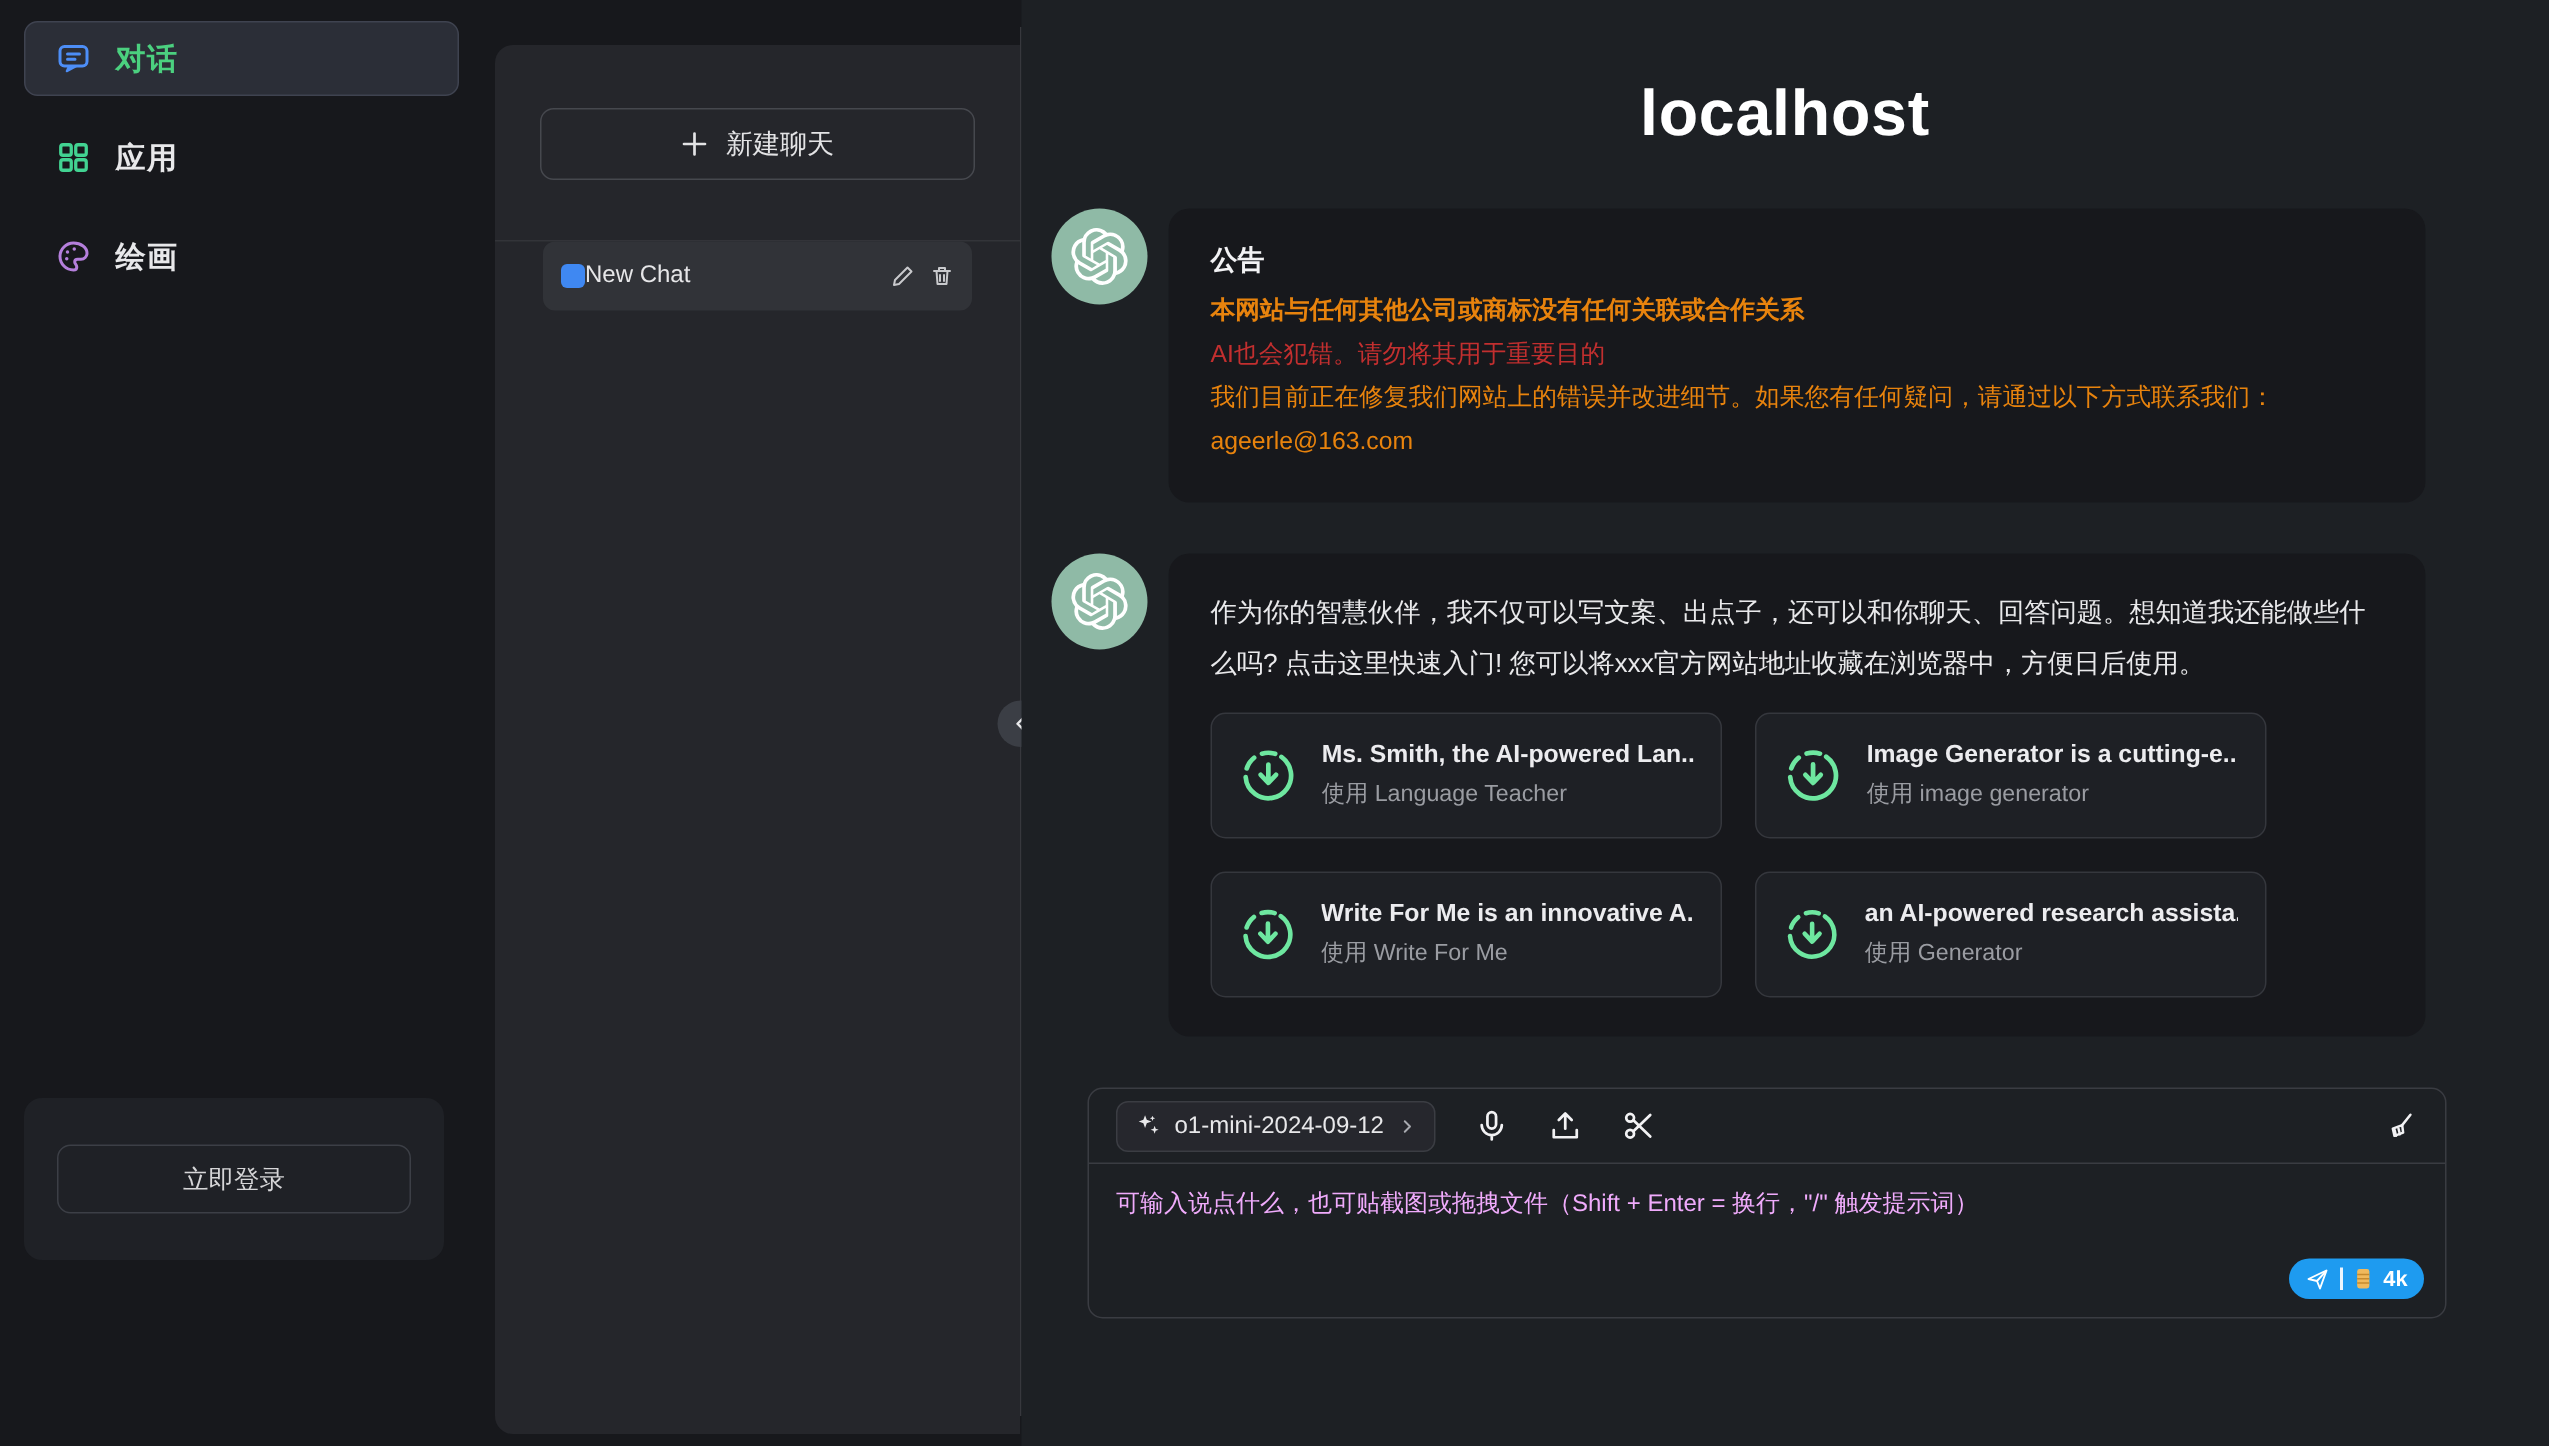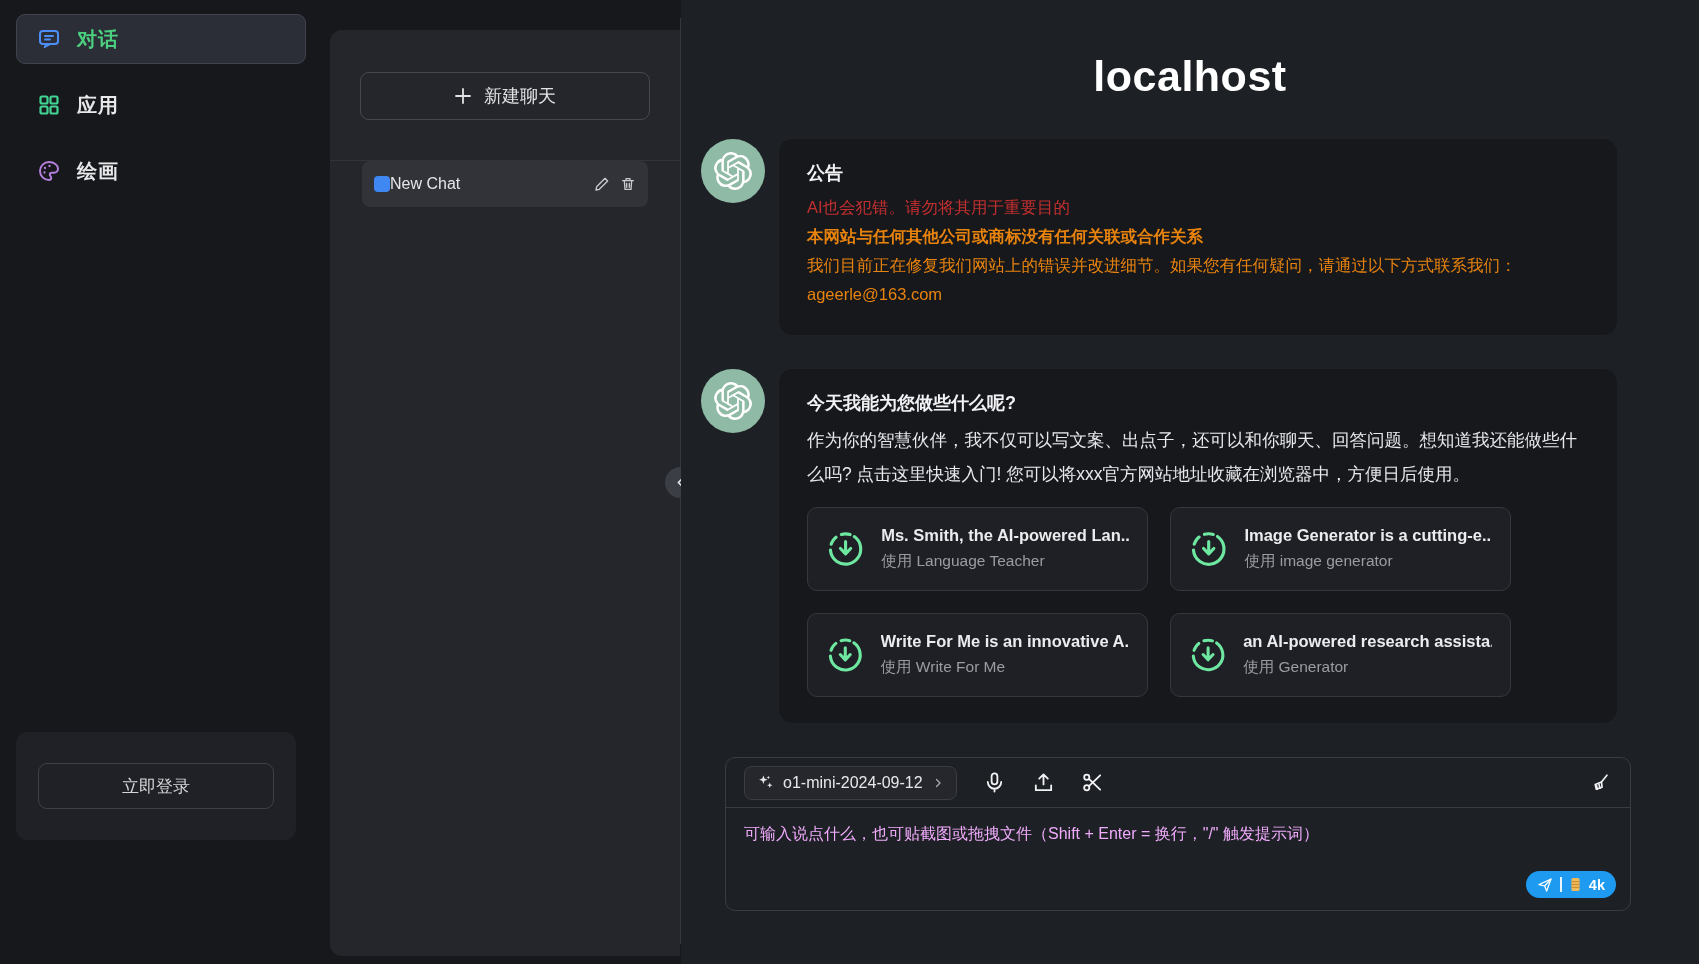--- a/index.html
+++ b/index.html
@@ -156,35 +156,34 @@
     <div class="messages">
 
       <div class="msg">
         <div class="avatar">
           <svg width="38" height="38" viewBox="0 0 24 24" fill="#ffffff">
               <path d="M22.2819 9.8211a5.9847 5.9847 0 0 0-.5157-4.9108 6.0462 6.0462 0 0 0-6.5098-2.9A6.0651 6.0651 0 0 0 4.9807 4.1818a5.9847 5.9847 0 0 0-3.9977 2.9 6.0462 6.0462 0 0 0 .7427 7.0966 5.98 5.98 0 0 0 .511 4.9107 6.051 6.051 0 0 0 6.5146 2.9001A5.9847 5.9847 0 0 0 13.2599 24a6.0557 6.0557 0 0 0 5.7718-4.2058 5.9894 5.9894 0 0 0 3.9977-2.9001 6.0557 6.0557 0 0 0-.7475-7.073zM13.2599 22.43a4.476 4.476 0 0 1-2.8764-1.04l.1419-.0804 4.7783-2.7582a.7948.7948 0 0 0 .3927-.6813v-6.7369l2.02 1.1686a.071.071 0 0 1 .038.052v5.5826a4.504 4.504 0 0 1-4.4945 4.4936zm-9.6607-4.1254a4.4708 4.4708 0 0 1-.5346-3.0137l.142.0852 4.783 2.7582a.7712.7712 0 0 0 .7806 0l5.8428-3.3685v2.3324a.0804.0804 0 0 1-.0332.0615l-4.8303 2.7865a4.4992 4.4992 0 0 1-6.1503-1.6416zM2.3408 7.8956a4.485 4.485 0 0 1 2.3655-1.9728V11.6a.7664.7664 0 0 0 .3879.6765l5.8144 3.3543-2.0201 1.1685a.0757.0757 0 0 1-.071 0L4.0132 14.053a4.504 4.504 0 0 1-1.6724-6.1574zm16.5963 3.8558l-5.8334-3.3876L15.1192 7.2a.0757.0757 0 0 1 .071 0l4.8303 2.7913a4.4944 4.4944 0 0 1-.6765 8.1042v-5.6772a.79.79 0 0 0-.4069-.6669zm2.0107-3.0231l-.142-.0852-4.7735-2.7818a.7759.7759 0 0 0-.7854 0L9.409 9.2297V6.8974a.0662.0662 0 0 1 .0284-.0615l4.8303-2.7866a4.4992 4.4992 0 0 1 6.6802 4.66zM8.3065 12.863l-2.02-1.1638a.0804.0804 0 0 1-.038-.0567V6.0742a4.4992 4.4992 0 0 1 7.3757-3.4537l-.142.0805L8.704 5.459a.7948.7948 0 0 0-.3927.6813zm1.0976-2.3654l2.602-1.4998 2.6069 1.4998v2.9994l-2.5974 1.4997-2.6067-1.4997z"></path>
             </svg>
         </div>
         <div class="bubble">
           <div class="msg-heading">公告</div>
+          <div class="ann-line ann-bold-orange">本网站与任何其他公司或商标没有任何关联或合作关系</div>
           <div class="ann-line ann-red">AI也会犯错。请勿将其用于重要目的</div>
-          <div class="ann-line ann-bold-orange">本网站与任何其他公司或商标没有任何关联或合作关系</div>
           <div class="ann-line ann-orange">我们目前正在修复我们网站上的错误并改进细节。如果您有任何疑问，请通过以下方式联系我们：</div>
           <div class="ann-line ann-orange">ageerle@163.com</div>
         </div>
       </div>
 
       <div class="msg">
         <div class="avatar">
           <svg width="38" height="38" viewBox="0 0 24 24" fill="#ffffff">
               <path d="M22.2819 9.8211a5.9847 5.9847 0 0 0-.5157-4.9108 6.0462 6.0462 0 0 0-6.5098-2.9A6.0651 6.0651 0 0 0 4.9807 4.1818a5.9847 5.9847 0 0 0-3.9977 2.9 6.0462 6.0462 0 0 0 .7427 7.0966 5.98 5.98 0 0 0 .511 4.9107 6.051 6.051 0 0 0 6.5146 2.9001A5.9847 5.9847 0 0 0 13.2599 24a6.0557 6.0557 0 0 0 5.7718-4.2058 5.9894 5.9894 0 0 0 3.9977-2.9001 6.0557 6.0557 0 0 0-.7475-7.073zM13.2599 22.43a4.476 4.476 0 0 1-2.8764-1.04l.1419-.0804 4.7783-2.7582a.7948.7948 0 0 0 .3927-.6813v-6.7369l2.02 1.1686a.071.071 0 0 1 .038.052v5.5826a4.504 4.504 0 0 1-4.4945 4.4936zm-9.6607-4.1254a4.4708 4.4708 0 0 1-.5346-3.0137l.142.0852 4.783 2.7582a.7712.7712 0 0 0 .7806 0l5.8428-3.3685v2.3324a.0804.0804 0 0 1-.0332.0615l-4.8303 2.7865a4.4992 4.4992 0 0 1-6.1503-1.6416zM2.3408 7.8956a4.485 4.485 0 0 1 2.3655-1.9728V11.6a.7664.7664 0 0 0 .3879.6765l5.8144 3.3543-2.0201 1.1685a.0757.0757 0 0 1-.071 0L4.0132 14.053a4.504 4.504 0 0 1-1.6724-6.1574zm16.5963 3.8558l-5.8334-3.3876L15.1192 7.2a.0757.0757 0 0 1 .071 0l4.8303 2.7913a4.4944 4.4944 0 0 1-.6765 8.1042v-5.6772a.79.79 0 0 0-.4069-.6669zm2.0107-3.0231l-.142-.0852-4.7735-2.7818a.7759.7759 0 0 0-.7854 0L9.409 9.2297V6.8974a.0662.0662 0 0 1 .0284-.0615l4.8303-2.7866a4.4992 4.4992 0 0 1 6.6802 4.66zM8.3065 12.863l-2.02-1.1638a.0804.0804 0 0 1-.038-.0567V6.0742a4.4992 4.4992 0 0 1 7.3757-3.4537l-.142.0805L8.704 5.459a.7948.7948 0 0 0-.3927.6813zm1.0976-2.3654l2.602-1.4998 2.6069 1.4998v2.9994l-2.5974 1.4997-2.6067-1.4997z"></path>
             </svg>
         </div>
         <div class="bubble">
-          <div class="msg-heading">今天我能为您做些什么呢?</div>
           <div class="msg-body">作为你的智慧伙伴，我不仅可以写文案、出点子，还可以和你聊天、回答问题。想知道我还能做些什么吗? 点击这里快速入门! 您可以将xxx官方网站地址收藏在浏览器中，方便日后使用。</div>
           <div class="sug-grid">
             <div class="sug-card">
               <svg width="40" height="40" viewBox="0 0 40 40" fill="none" stroke="#6ee7a0" stroke-width="3.2" stroke-linecap="round" stroke-linejoin="round">
                   <circle cx="20" cy="20" r="15.5" stroke-dasharray="62 6 9 6 9 6" transform="rotate(-55 20 20)"></circle>
                   <path d="M20 12.5v12M14.8 19.5l5.2 5.5 5.2-5.5"></path>
                 </svg>
               <div class="sug-texts">
                 <div class="sug-title">Ms. Smith, the AI-powered Lan...</div>
                 <div class="sug-sub">使用 Language Teacher</div>

